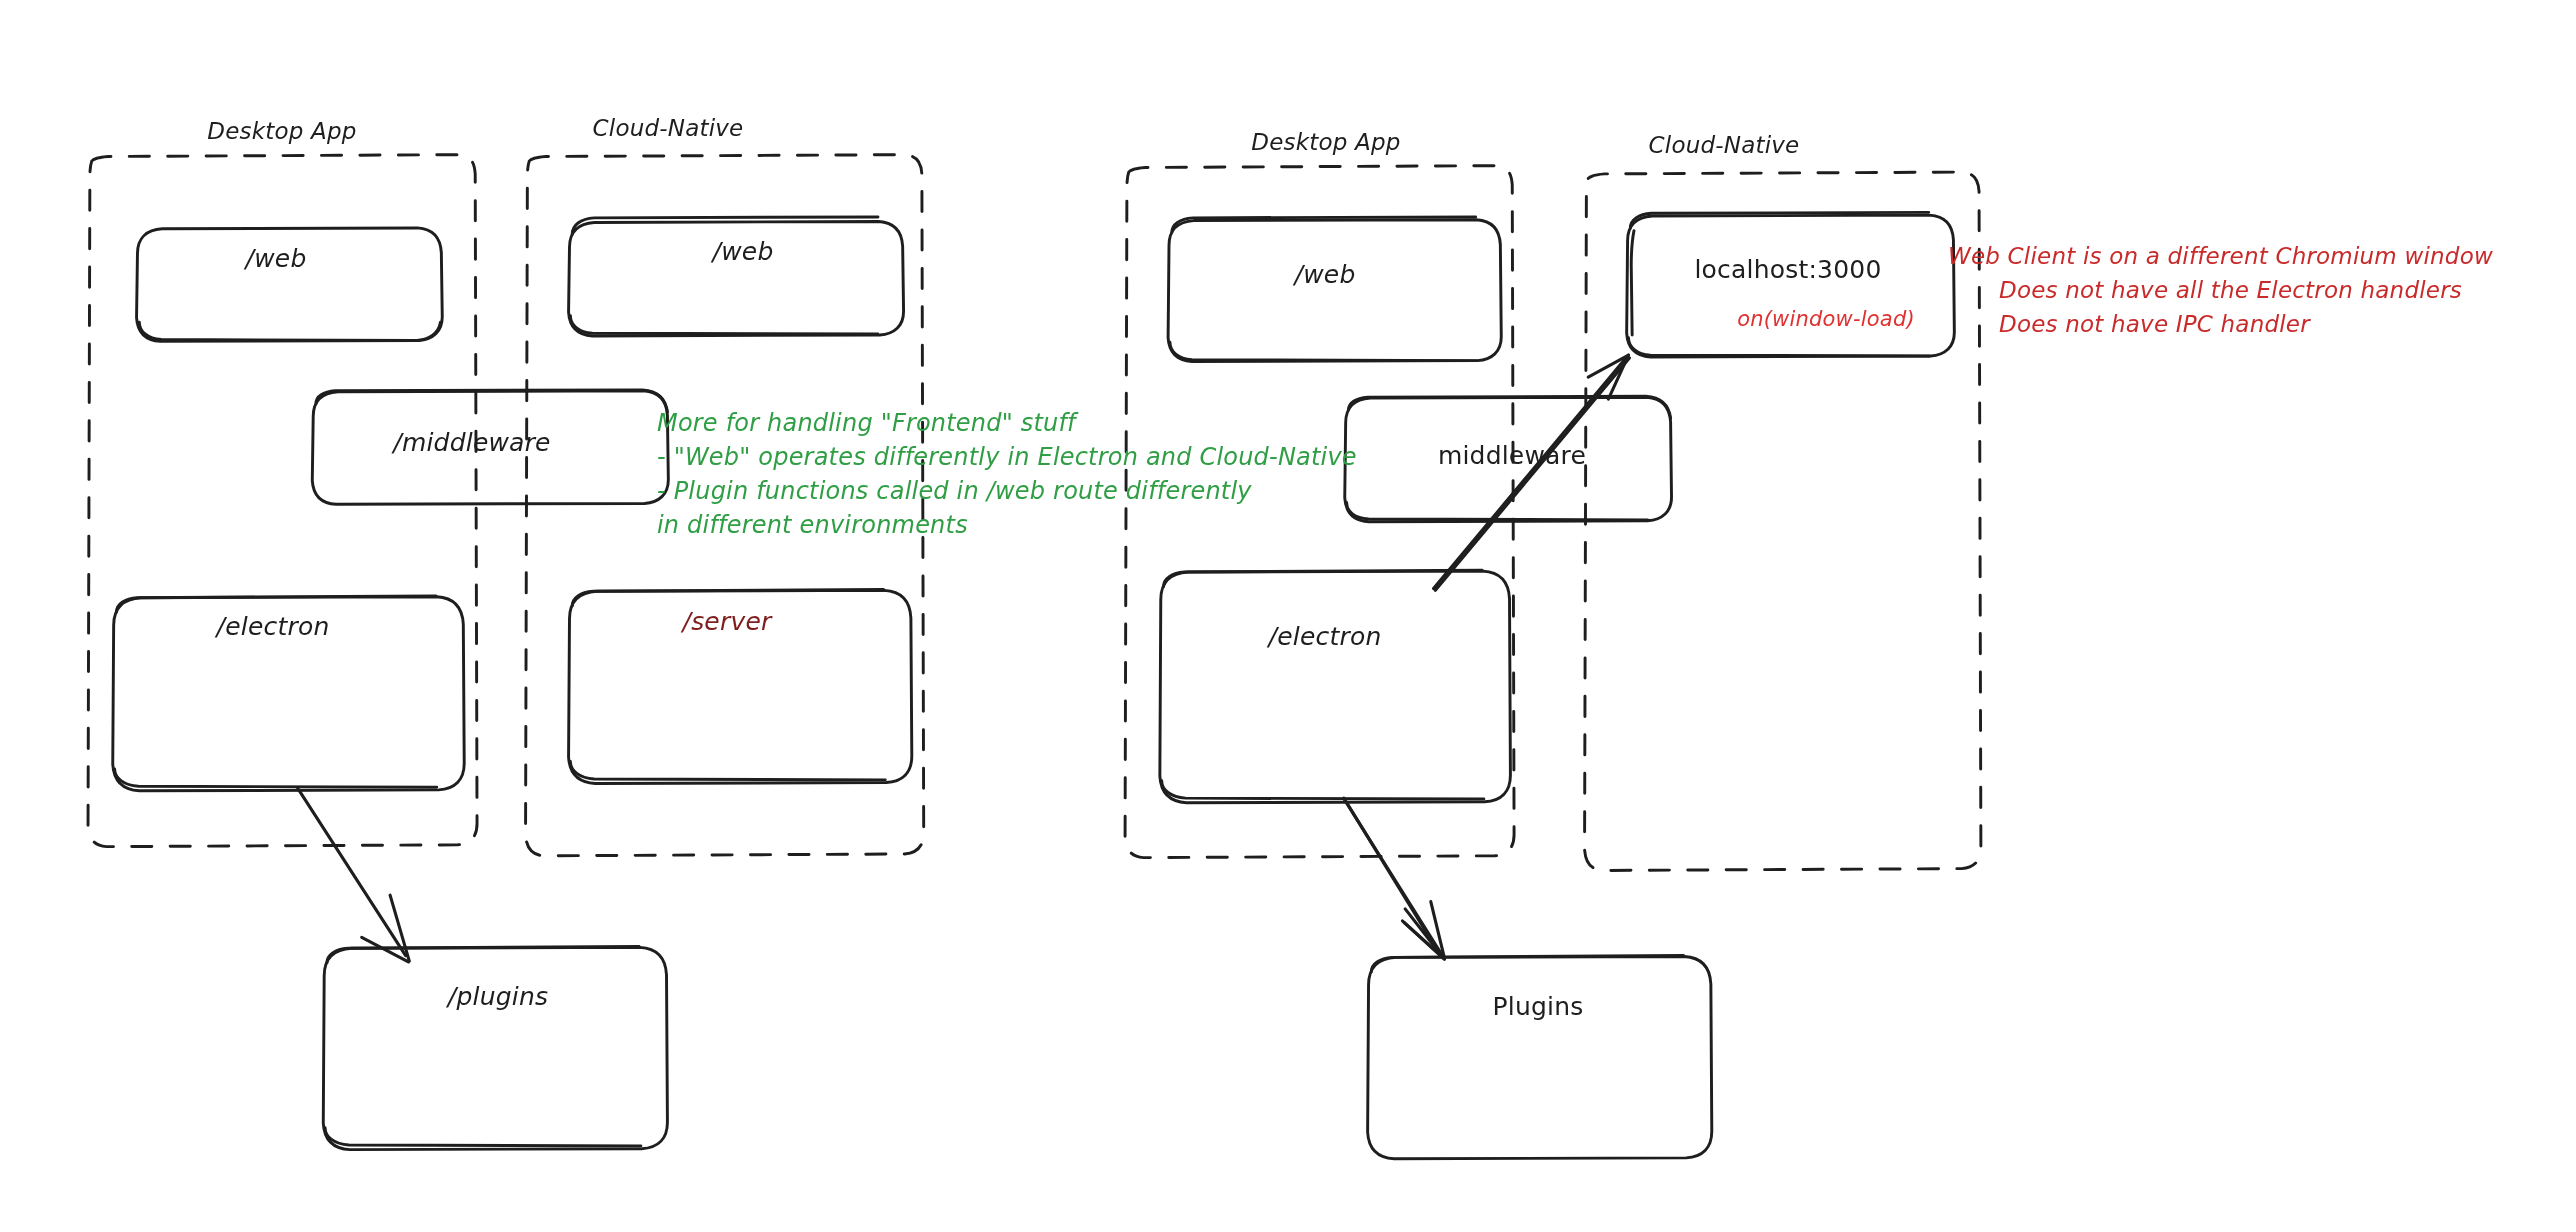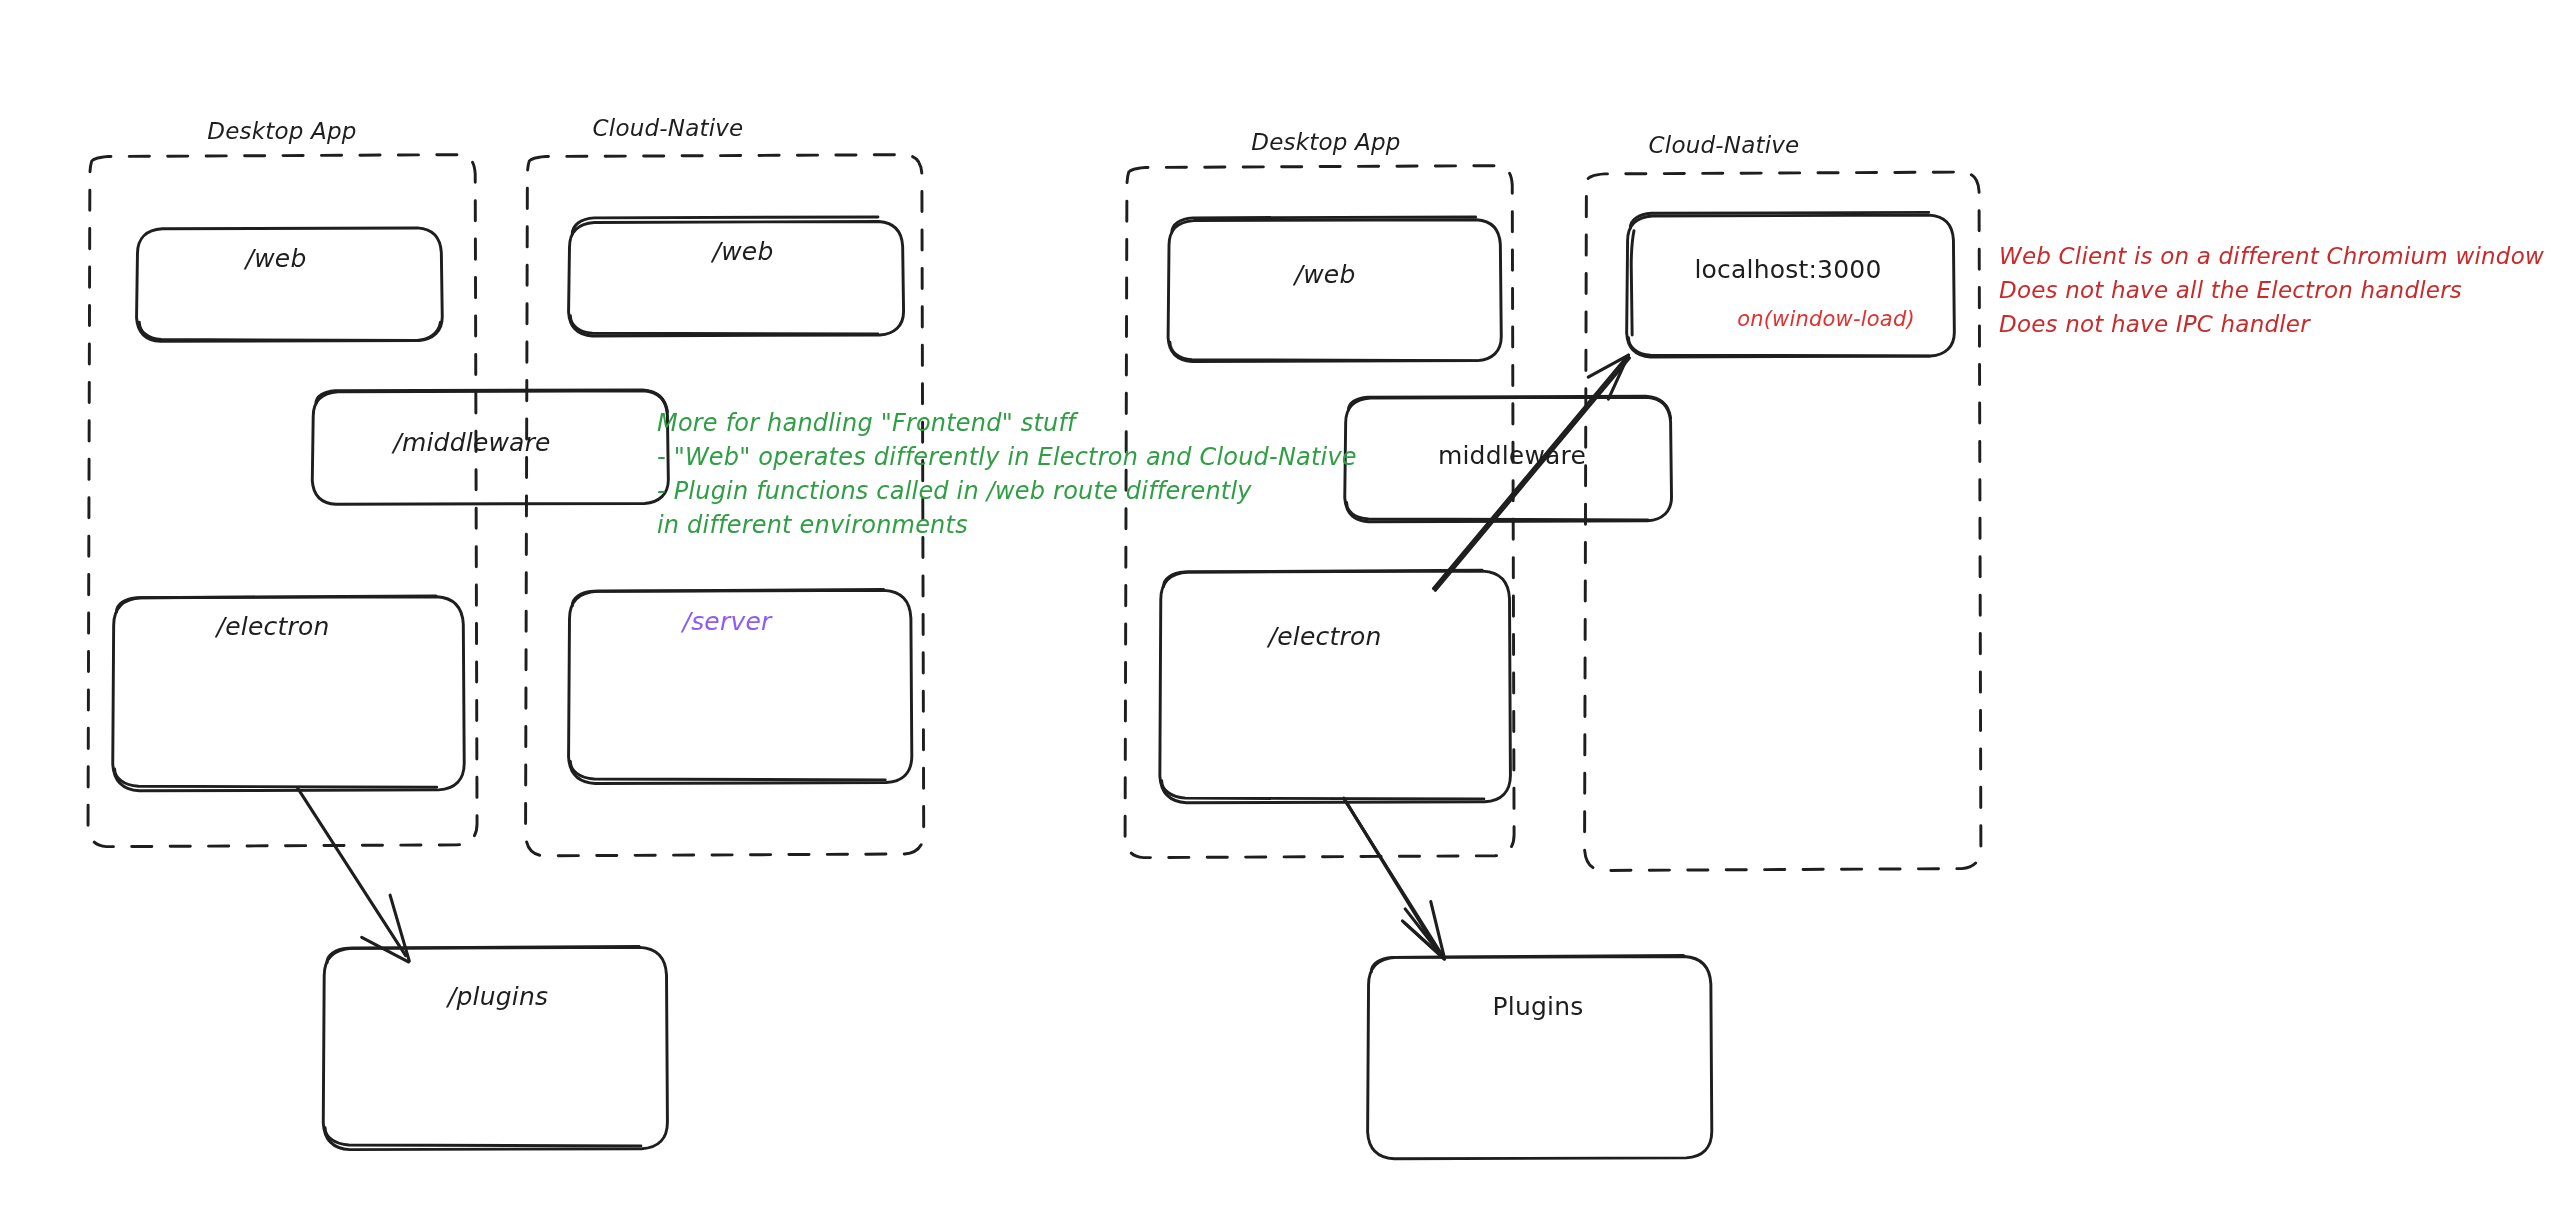--- a/index.html
+++ b/index.html
@@ -60,21 +60,21 @@
     font-size: 23px;
     font-style: italic;
     line-height: 1.48;
   }
   .sub-red {
     color: #e03131;
     font-size: 21px;
     font-style: italic;
   }
   .label-red {
-    color: #8b5cf6;
+    color: #7f1d1d;
   }
   .centerer {
     transform: translateX(-50%);
   }
 </style>
 </head>
 <body>
 
 <div id="canvas">
 
@@ -235,18 +235,18 @@
   <div class="txt box-label plain centerer" style="left:1788px; top:254px;">localhost:3000</div>
 
   <div class="txt sub-red centerer" style="left:1826px; top:306px;">on(window-load)</div>
 
   <div class="txt box-label plain centerer" style="left:1512px; top:440px;">middleware</div>
 
   <div class="txt box-label centerer" style="left:1325px; top:621px;">/electron</div>
 
   <div class="txt box-label plain centerer" style="left:1538px; top:991px;">Plugins</div>
 
-  <div class="txt note-red" style="left:1999px; top:239px;">Web Client is on a different Chromium window</div>
+  <div class="txt note-red" style="left:1948px; top:239px;">Web Client is on a different Chromium window</div>
   <div class="txt note-red" style="left:1999px; top:273px;">Does not have all the Electron handlers</div>
   <div class="txt note-red" style="left:1999px; top:307px;">Does not have IPC handler</div>
 
 </div>
 
 
 </body></html>

